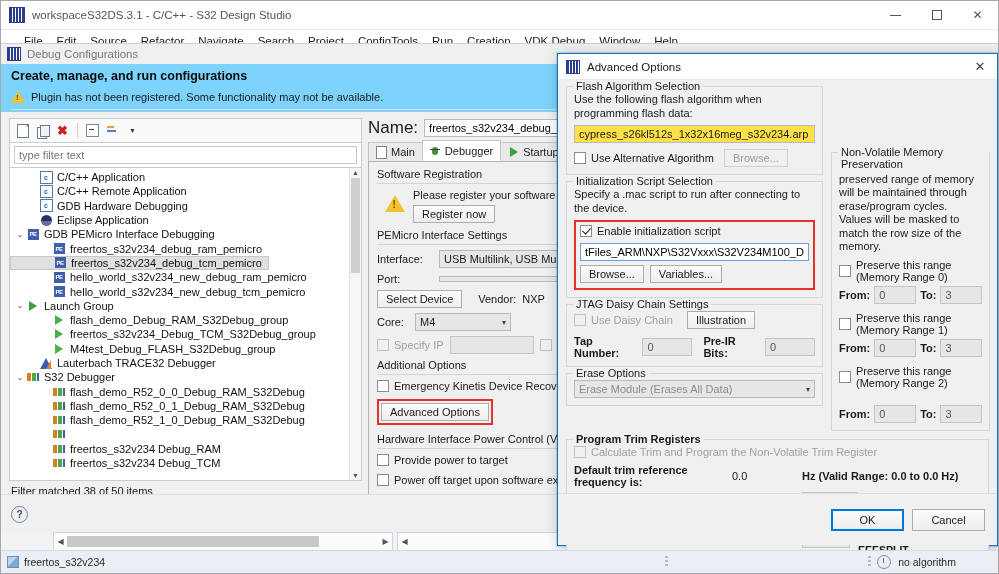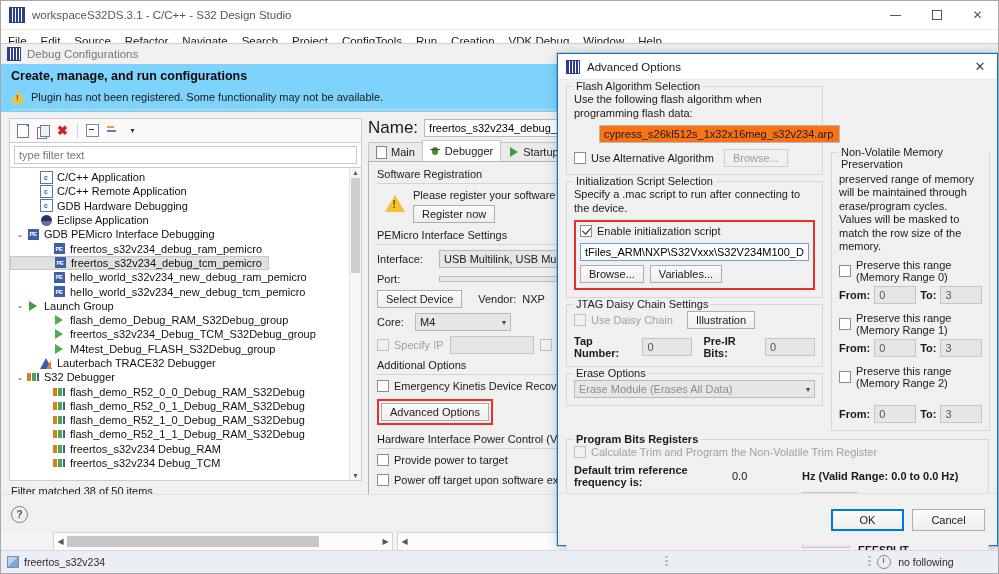--- a/index.html
+++ b/index.html
@@ -40,21 +40,21 @@
   .winbtn {
     width: 41px; height: 28px; display: flex; align-items: center; justify-content: center;
     color: #555; font-size: 12px;
   }
   .glyph-min { width: 11px; height: 1px; background: #555; }
   .glyph-max { width: 10px; height: 10px; border: 1px solid #555; box-sizing: border-box; }
 
   
   .menubar {
     height: 22px; display: flex; align-items: center;
-    background: #ffffff; padding-left: 0;
+    background: #ffffff; padding-left: 16px;
     border-bottom: 1px solid #e4e4e4;
   }
   .menuitem { padding: 2px 7px; font-size: 11.5px; color: #1a1a1a; cursor: default; }
 
   
   .toolstrip {
     height: 10px; background: #f5f5f5; border-bottom: 1px solid #dcdcdc;
     position: relative; overflow: hidden;
   }
 
@@ -584,21 +584,20 @@
                   <span class="ic-s32"></span>
                 </span>
                 <span class="tlabel">flash_demo_R52_1_0_Debug_RAM_S32Debug</span>
               </div>
               <div class="trow">
                 <span style="width:26px; flex:none;"></span>
                 <span class="twist"></span>
                 <span class="tico">
                   <span class="ic-s32"></span>
                 </span>
-                <span class="tlabel">flash_demo_R52_1_1_Debug_RAM_S32Debug</span>
               </div>
               <div class="trow">
                 <span style="width:26px; flex:none;"></span>
                 <span class="twist"></span>
                 <span class="tico">
                   <span class="ic-s32"></span>
                 </span>
                 <span class="tlabel">freertos_s32v234 Debug_RAM</span>
               </div>
               <div class="trow">
@@ -777,21 +776,21 @@
     </div>
 
     <div class="adv-body">
       <div class="adv-cols">
 
         <div class="col-l">
 
           <div class="grp">
             <span class="grp-title">Flash Algorithm Selection</span>
             <div class="note">Use the following flash algorithm when programming flash data:</div>
-            <div class="sel" style="width:100%; background:#f97316; margin-bottom:6px;margin-left:25px;">
+            <div class="sel" style="width:100%; background:#fde047; margin-bottom:6px;">
               <span>cypress_s26kl512s_1x32x16meg_s32v234.arp</span>
               <span class="caret">▾</span>
             </div>
             <div style="display:flex; align-items:center; gap:10px;">
               <span class="cb">
                 <span class="cbx"></span>
                 <span>Use Alternative Algorithm</span>
               </span>
               <button class="btn disabled">Browse...</button>
             </div>
@@ -884,21 +883,21 @@
               <span class="bold">From:</span>
               <input class="inp ro" style="width: 42px;" value="0">
               <span class="bold">To:</span>
               <input class="inp ro" style="width: 42px;" value="3">
             </div>
           </div>
         </div>
       </div>
 
       <div class="grp" style="margin-top:2px;">
-        <span class="grp-title bold">Program Bits Registers</span>
+        <span class="grp-title bold">Program Trim Registers</span>
         <div style="margin-bottom:4px;">
           <span class="cb dis-txt">
             <span class="cbx dis"></span>
             <span>Calculate Trim and Program the Non-Volatile Trim Register</span>
           </span>
         </div>
         <div style="display:flex; align-items:center; font-size:11px; margin-bottom:4px;">
           <span class="bold" style="width:158px;">Default trim reference frequency is:</span>
           <span style="width:70px;">0.0</span>
           <span class="bold">Hz (Valid Range: 0.0 to 0.0 Hz)</span>
@@ -946,16 +945,16 @@
       <button class="btn-dlg">Cancel</button>
     </div>
   </div>
 
   <div class="statusbar">
     <div class="st-ico"></div>
     <div>freertos_s32v234</div>
     <div class="st-dots" style="margin-left:560px;"></div>
     <div class="st-dots" style="margin-left:200px;"></div>
     <div class="st-circ" style="margin-left:6px;"></div>
-    <div style="margin-left:7px;">no following</div>
+    <div style="margin-left:7px;">no algorithm</div>
   </div>
 
 </div>
 
 </body></html>

